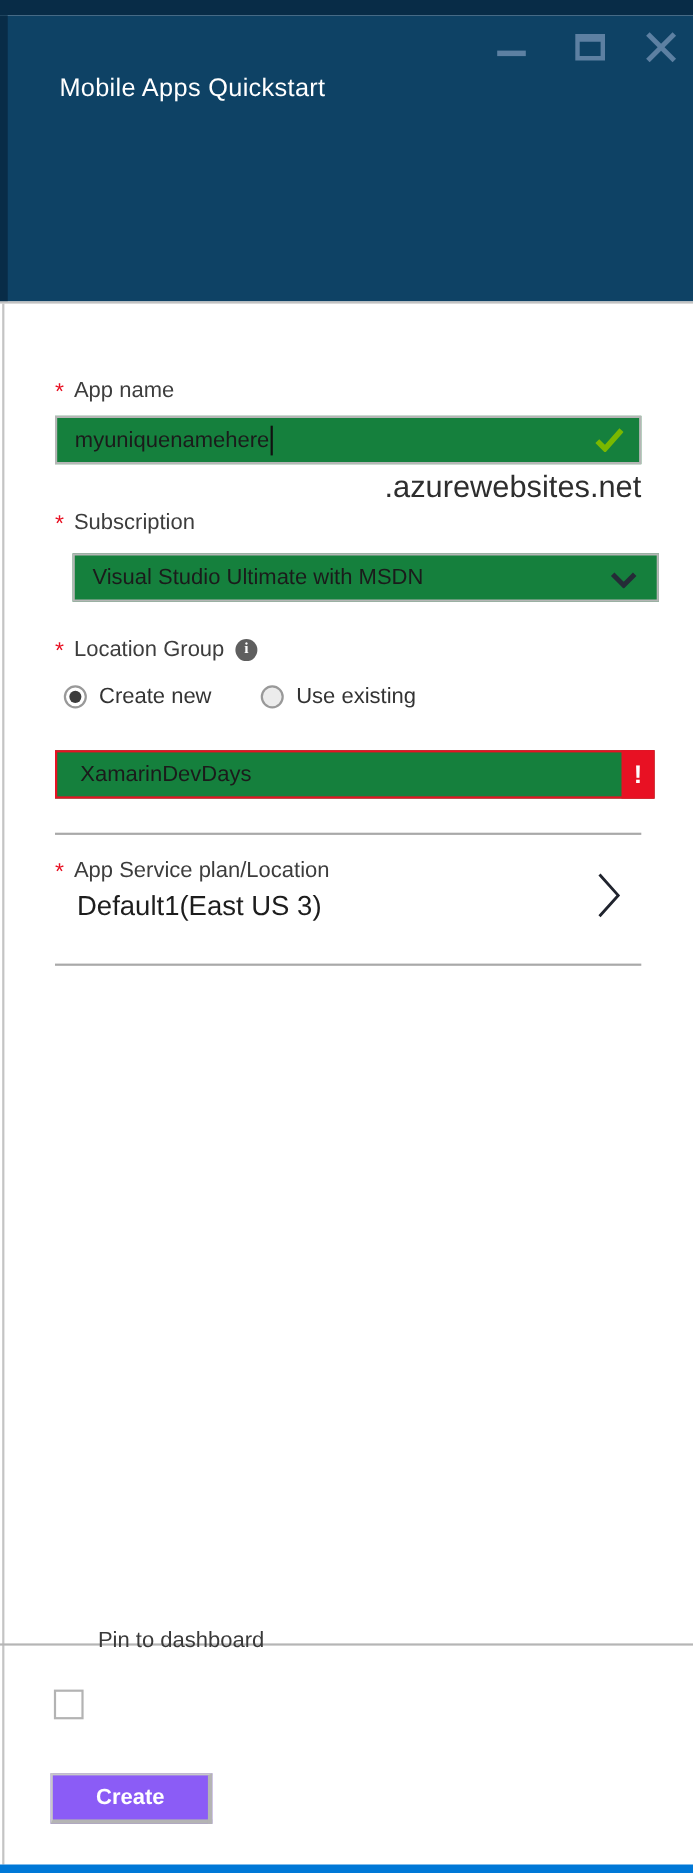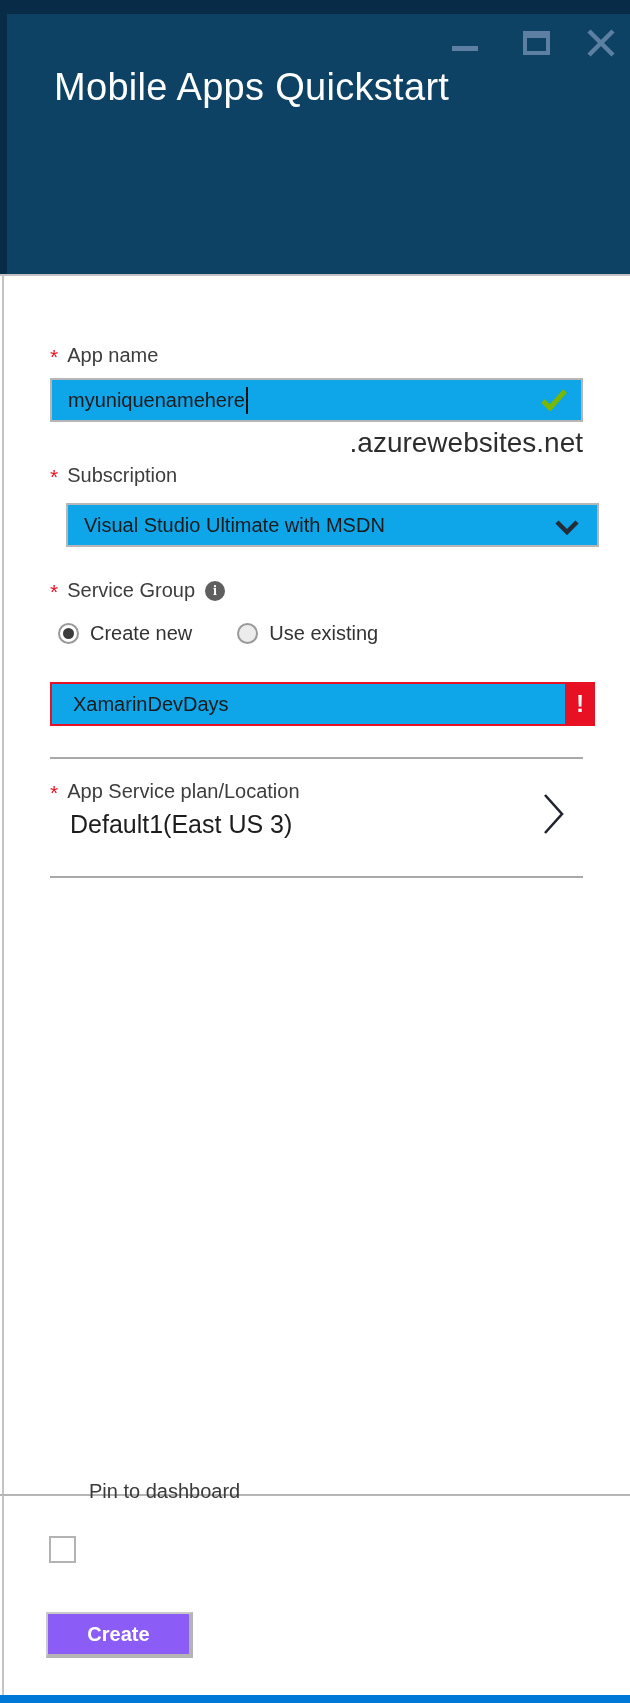--- a/index.html
+++ b/index.html
@@ -10,21 +10,21 @@
     color:#3d3d3d;
   }
   .abs { position:absolute; }
 
   
   .top-strip { left:0; top:0; width:630px; height:14px; background:#082c47; }
   .header    { left:0; top:14px; width:630px; height:260px; background:#0e4265; }
   .header-left-col { left:0; top:14px; width:7px; height:260px; background:#082c47; }
   .header-underline { left:0; top:274px; width:630px; height:2px; background:#c2c2c2; }
   .blade-title {
-    left:54px; top:66px; font-size:38px; font-weight:300;
+    left:54px; top:66px; font-size:23px; font-weight:300;
     color:#ffffff; letter-spacing:0.3px; white-space:nowrap;
   }
   .icon-min { left:452px; top:46px; width:26px; height:5px; background:#5d80a2; cursor:pointer; }
   .icon-max {
     left:523px; top:31px; width:27px; height:24px; box-sizing:border-box;
     border:4px solid #5d80a2; border-top-width:7px; cursor:pointer;
   }
   .icon-close { left:586px; top:29px; width:30px; height:28px; cursor:pointer; }
 
   
@@ -36,21 +36,21 @@
   .label-appname      { left:50px; top:344px; }
   .label-subscription { left:50px; top:464px; }
   .label-rg           { left:50px; top:579px; }
   .info-badge {
     width:20px; height:20px; border-radius:50%; background:#5f5f5f; color:#fff;
     font-size:14px; font-weight:bold; font-family:"Liberation Serif","DejaVu Serif",serif;
     display:flex; align-items:center; justify-content:center; margin-left:10px; margin-top:2px;
   }
 
   .textbox {
-    box-sizing:border-box; background:#0ea5e9; border:2px solid #b6b6b6;
+    box-sizing:border-box; background:#15803d; border:2px solid #b6b6b6;
     display:flex; align-items:center; font-size:20px; color:#1b1b1b;
   }
   .input-appname { left:50px; top:378px; width:533px; height:44px; padding:0 14px 0 16px; }
   .caret { width:2px; height:27px; background:#111; margin-left:1px; }
   .flex-spacer { flex:1; }
 
   .suffix-domain { left:50px; top:427px; width:533px; text-align:right; font-size:28px; color:#2e2e2e; }
 
   .select-box { left:66px; top:503px; width:533px; height:44px; padding:0 52px 0 16px; cursor:pointer; }
   .select-box .chevron-down { position:absolute; right:18px; top:15px; }
@@ -145,21 +145,21 @@
   </div>
   <div class="abs textbox select-box">
     <span>Visual Studio Ultimate with MSDN</span>
     <svg class="chevron-down" width="24" height="15" viewBox="0 0 24 15">
       <polyline points="2,2 12,12 22,2" fill="none" stroke="#252b37" stroke-width="4.5"></polyline>
     </svg>
   </div>
 
   <div class="abs field-label label-rg">
     <span class="req">*</span>
-    <span>Service Group</span>
+    <span>Location Group</span>
     <span class="info-badge">i</span>
   </div>
 
   <div class="abs radio-row">
     <span class="radio checked"></span>
     <span class="radio-label">Create new</span>
     <span class="radio-gap"></span>
     <span class="radio unchecked"></span>
     <span class="radio-label">Use existing</span>
   </div>

